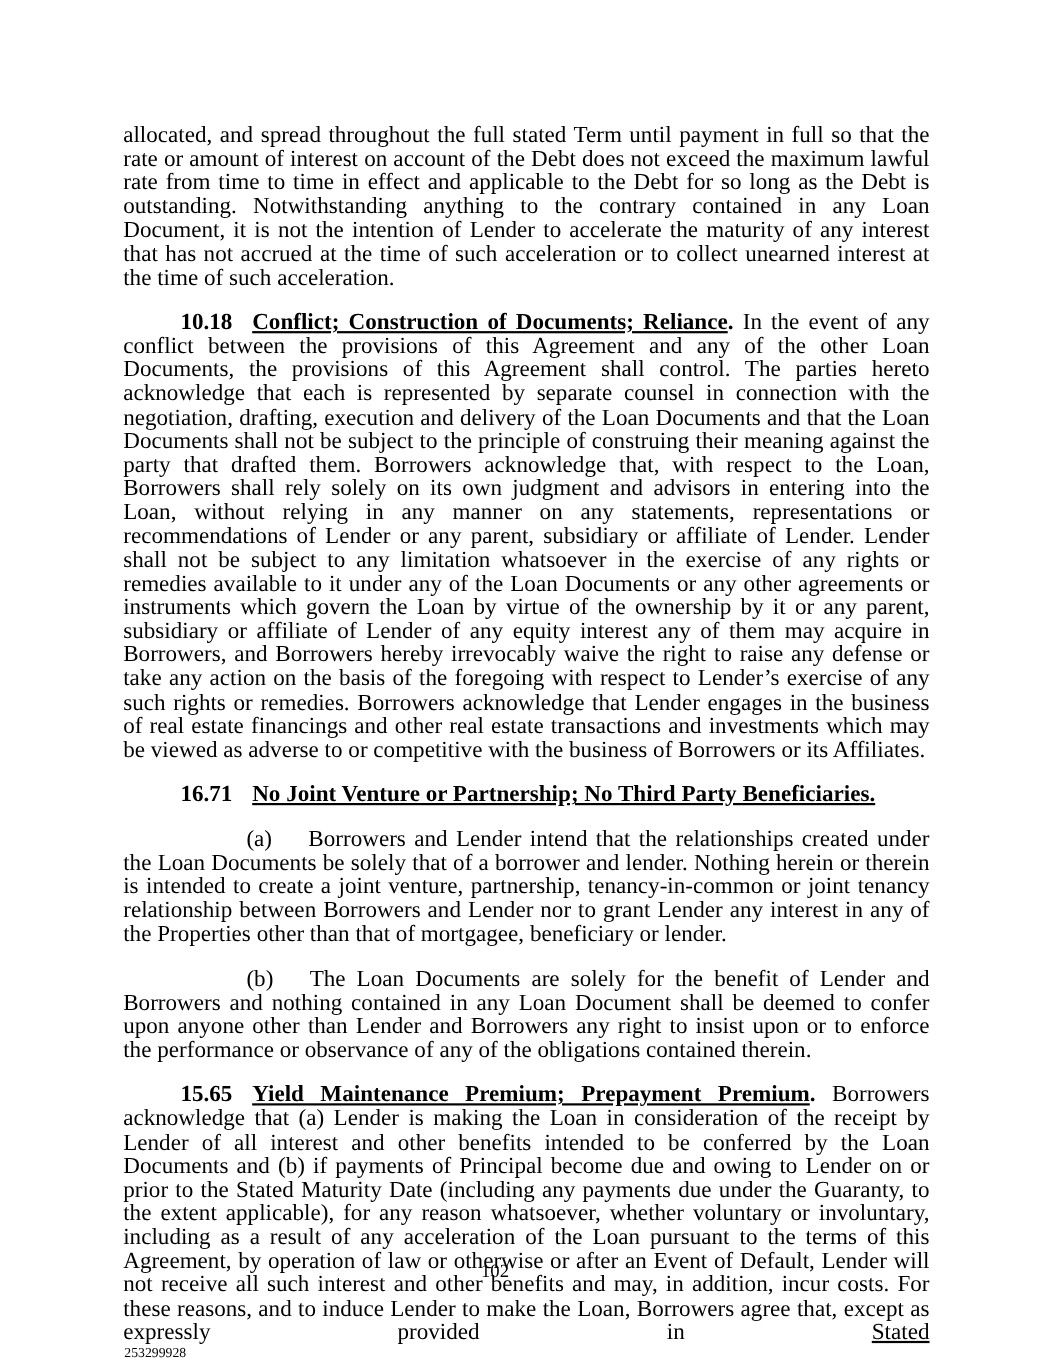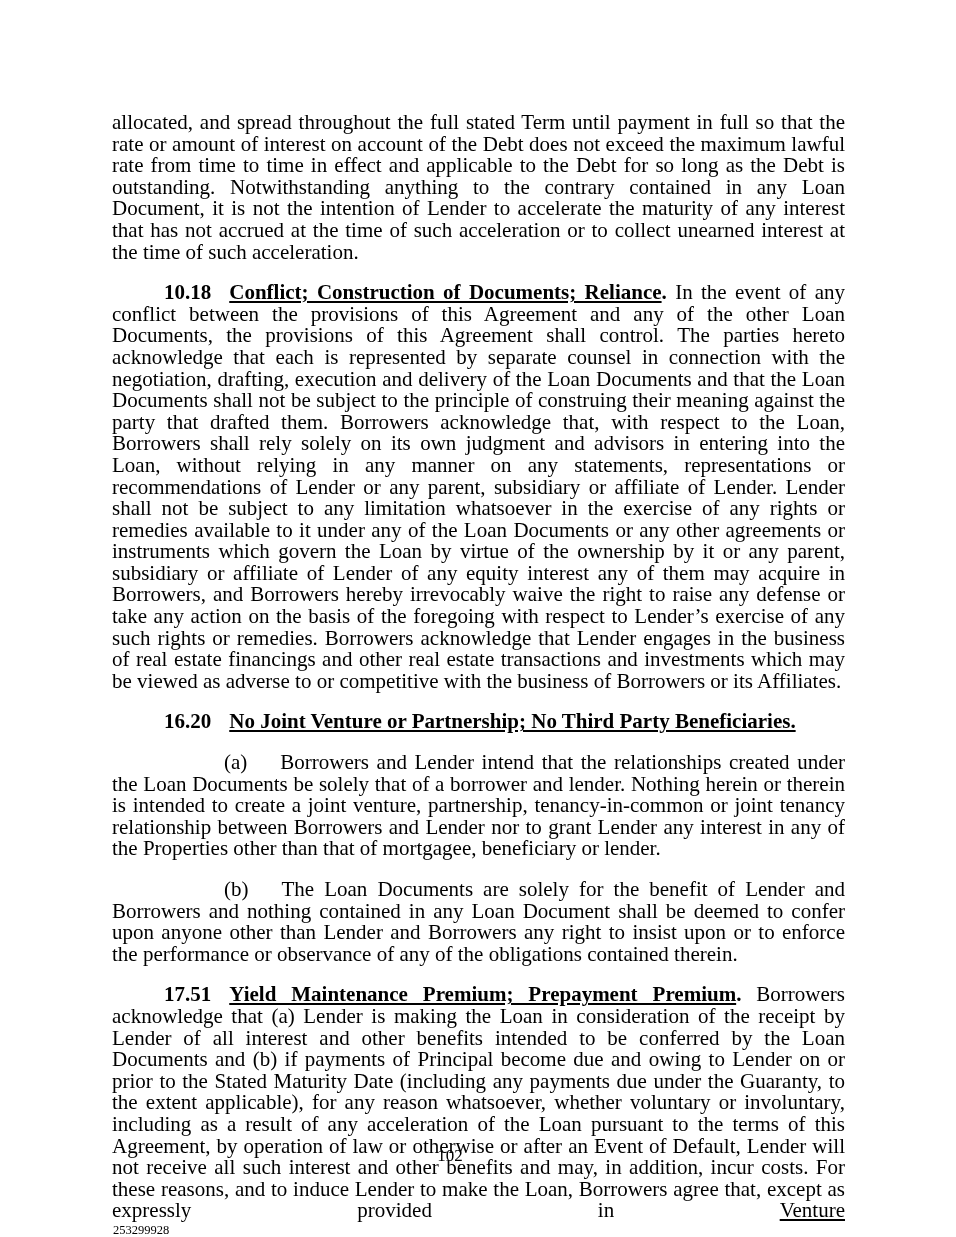--- a/index.html
+++ b/index.html
@@ -56,28 +56,28 @@
 <body>
 
 <div class="page-content">
 
   <p class="para">allocated, and spread throughout the full stated Term until payment in full so that the rate or amount of interest on account of the Debt does not exceed the maximum lawful rate from time to time in effect and applicable to the Debt for so long as the Debt is outstanding.  Notwithstanding anything to the contrary contained in any Loan Document, it is not the intention of Lender to accelerate the maturity of any interest that has not accrued at the time of such acceleration or to collect unearned interest at the time of such acceleration.</p>
 
   <p class="para sec"><span class="b">10.18</span><span class="tab"></span><span class="b u">Conflict; Construction of Documents; Reliance</span><span class="b">.</span>
     <span>In the event of any conflict between the provisions of this Agreement and any of the other Loan Documents, the provisions of this Agreement shall control.  The parties hereto acknowledge that each is represented by separate counsel in connection with the negotiation, drafting, execution and delivery of the Loan Documents and that the Loan Documents shall not be subject to the principle of construing their meaning against the party that drafted them.  Borrowers acknowledge that, with respect to the Loan, Borrowers shall rely solely on its own judgment and advisors in entering into the Loan, without relying in any manner on any statements, representations or recommendations of Lender or any parent, subsidiary or affiliate of Lender.  Lender shall not be subject to any limitation whatsoever in the exercise of any rights or remedies available to it under any of the Loan Documents or any other agreements or instruments which govern the Loan by virtue of the ownership by it or any parent, subsidiary or affiliate of Lender of any equity interest any of them may acquire in Borrowers, and Borrowers hereby irrevocably waive the right to raise any defense or take any action on the basis of the foregoing with respect to Lender’s exercise of any such rights or remedies.  Borrowers acknowledge that Lender engages in the business of real estate financings and other real estate transactions and investments which may be viewed as adverse to or competitive with the business of Borrowers or its Affiliates.</span>
   </p>
 
-  <p class="para sec"><span class="b">16.20</span><span class="tab"></span><span class="b u">No Joint Venture or Partnership; No Third Party Beneficiaries.</span></p>
+  <p class="para sec"><span class="b">16.71</span><span class="tab"></span><span class="b u">No Joint Venture or Partnership; No Third Party Beneficiaries.</span></p>
 
   <p class="para sub"><span>(a)</span><span class="tab2"></span><span>Borrowers and Lender intend that the relationships created under the Loan Documents be solely that of a borrower and lender.  Nothing herein or therein is intended to create a joint venture, partnership, tenancy-in-common or joint tenancy relationship between Borrowers and Lender nor to grant Lender any interest in any of the Properties other than that of mortgagee, beneficiary or lender.</span></p>
 
   <p class="para sub"><span>(b)</span><span class="tab2"></span><span>The Loan Documents are solely for the benefit of Lender and Borrowers and nothing contained in any Loan Document shall be deemed to confer upon anyone other than Lender and Borrowers any right to insist upon or to enforce the performance or observance of any of the obligations contained therein.</span></p>
 
-  <p class="para sec justify-last"><span class="b">17.51</span><span class="tab"></span><span class="b u">Yield Maintenance Premium; Prepayment Premium</span><span class="b">.</span>
+  <p class="para sec justify-last"><span class="b">15.65</span><span class="tab"></span><span class="b u">Yield Maintenance Premium; Prepayment Premium</span><span class="b">.</span>
     <span>Borrowers acknowledge that (a) Lender is making the Loan in consideration of the receipt by Lender of all interest and other benefits intended to be conferred by the Loan Documents and (b) if payments of Principal become due and owing to Lender on or prior to the Stated Maturity Date (including any payments due under the Guaranty, to the extent applicable), for any reason whatsoever, whether voluntary or involuntary, including as a result of any acceleration of the Loan pursuant to the terms of this Agreement, by operation of law or otherwise or after an Event of Default, Lender will not receive all such interest and other benefits and may, in addition, incur costs.  For these reasons, and to induce Lender to make the Loan, Borrowers agree that, except as expressly provided in</span>
-    <span class="u">Venture</span>
+    <span class="u">Stated</span>
   </p>
 
 </div>
 
 <div class="footer-page-number">102</div>
 
 <div class="footer-doc-number">253299928</div>
 
 </body></html>

